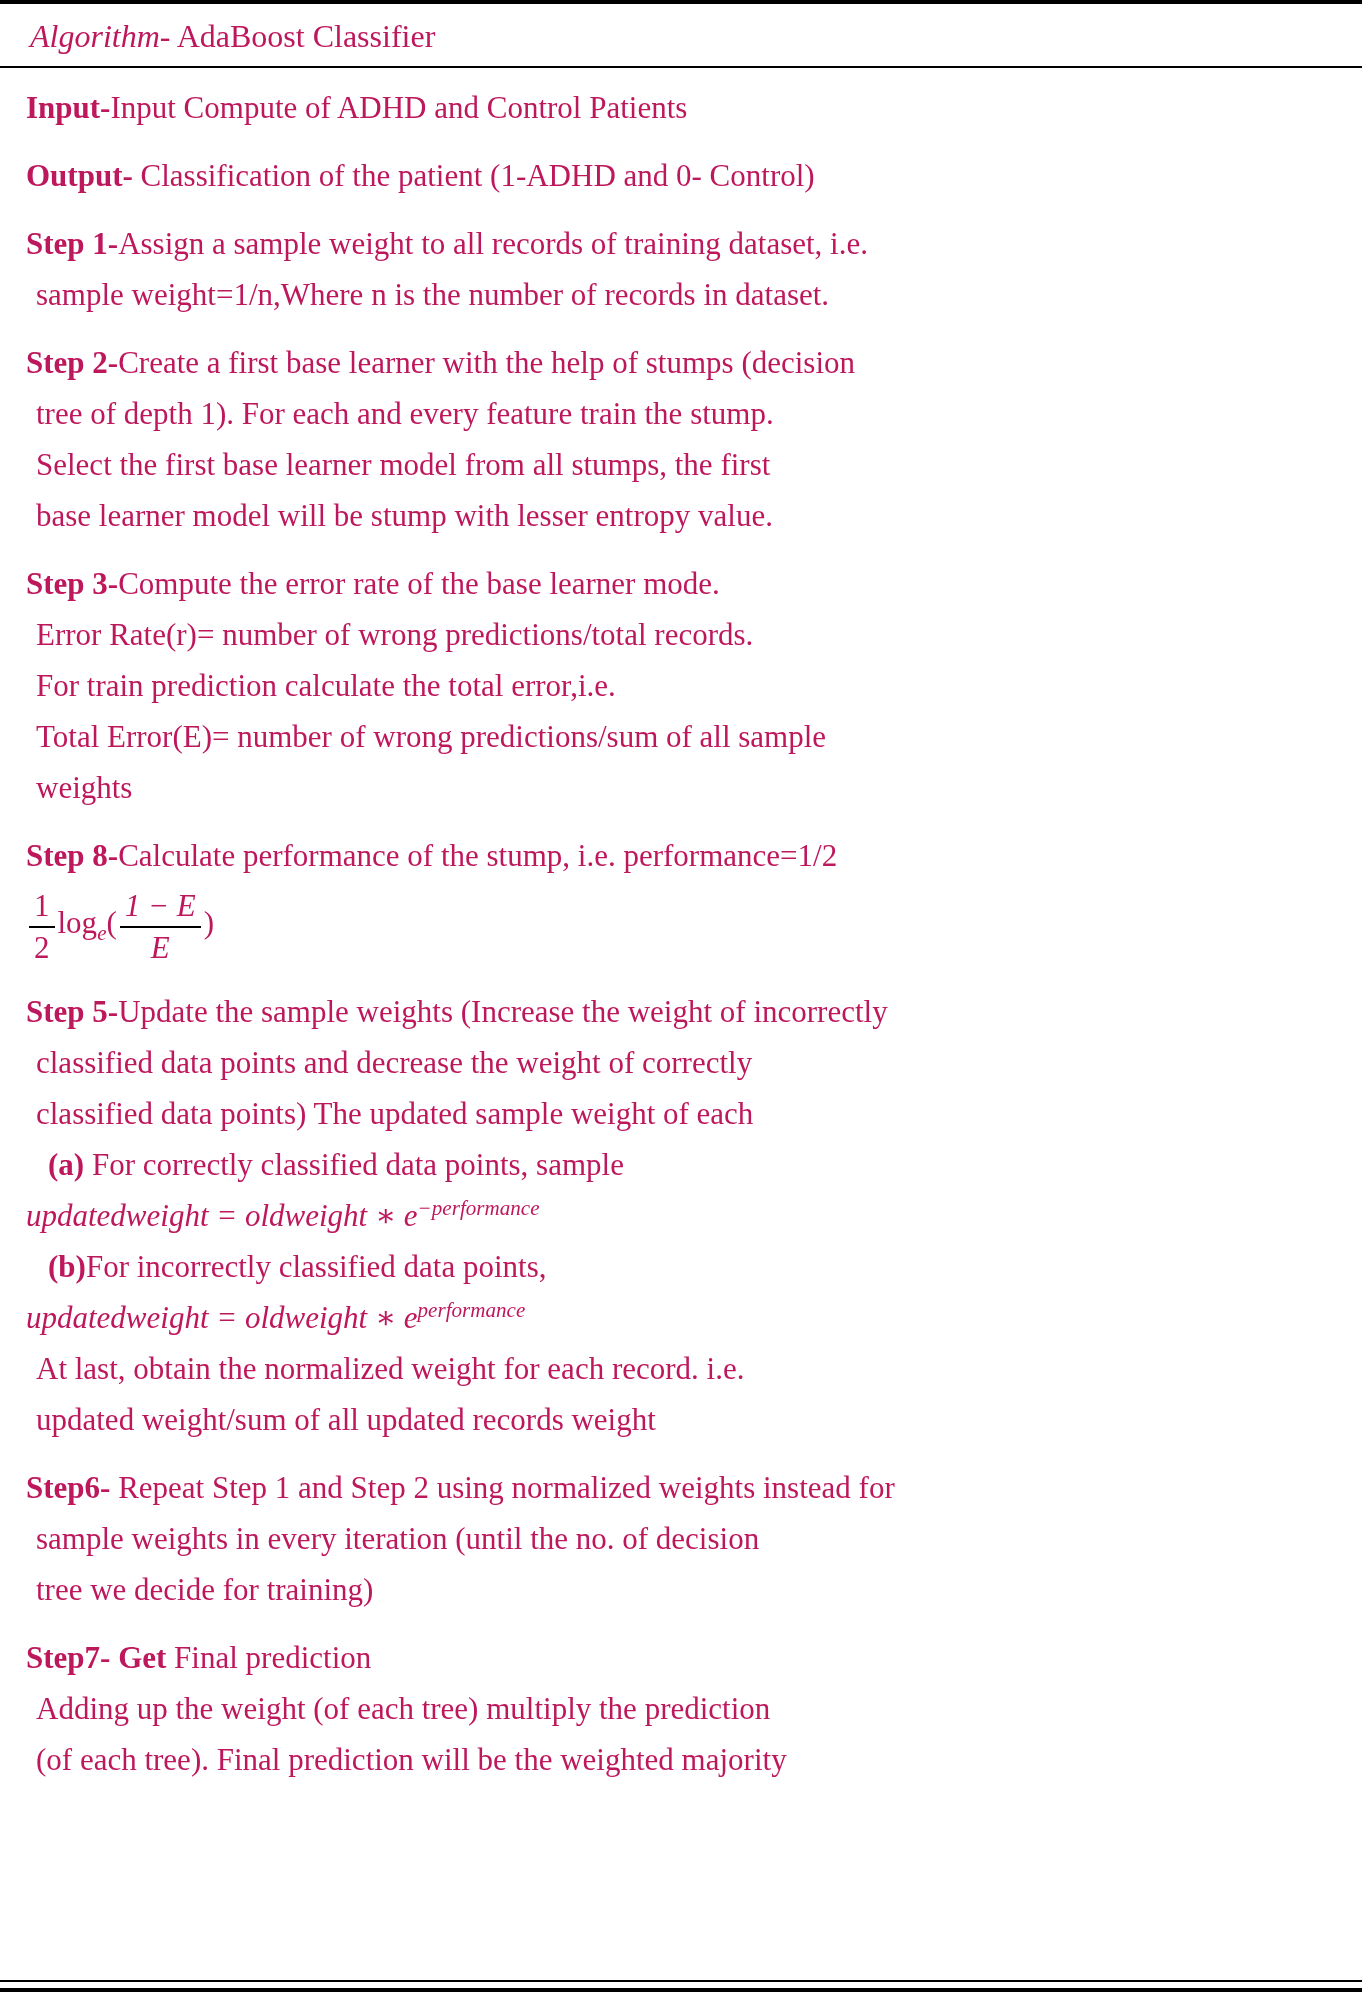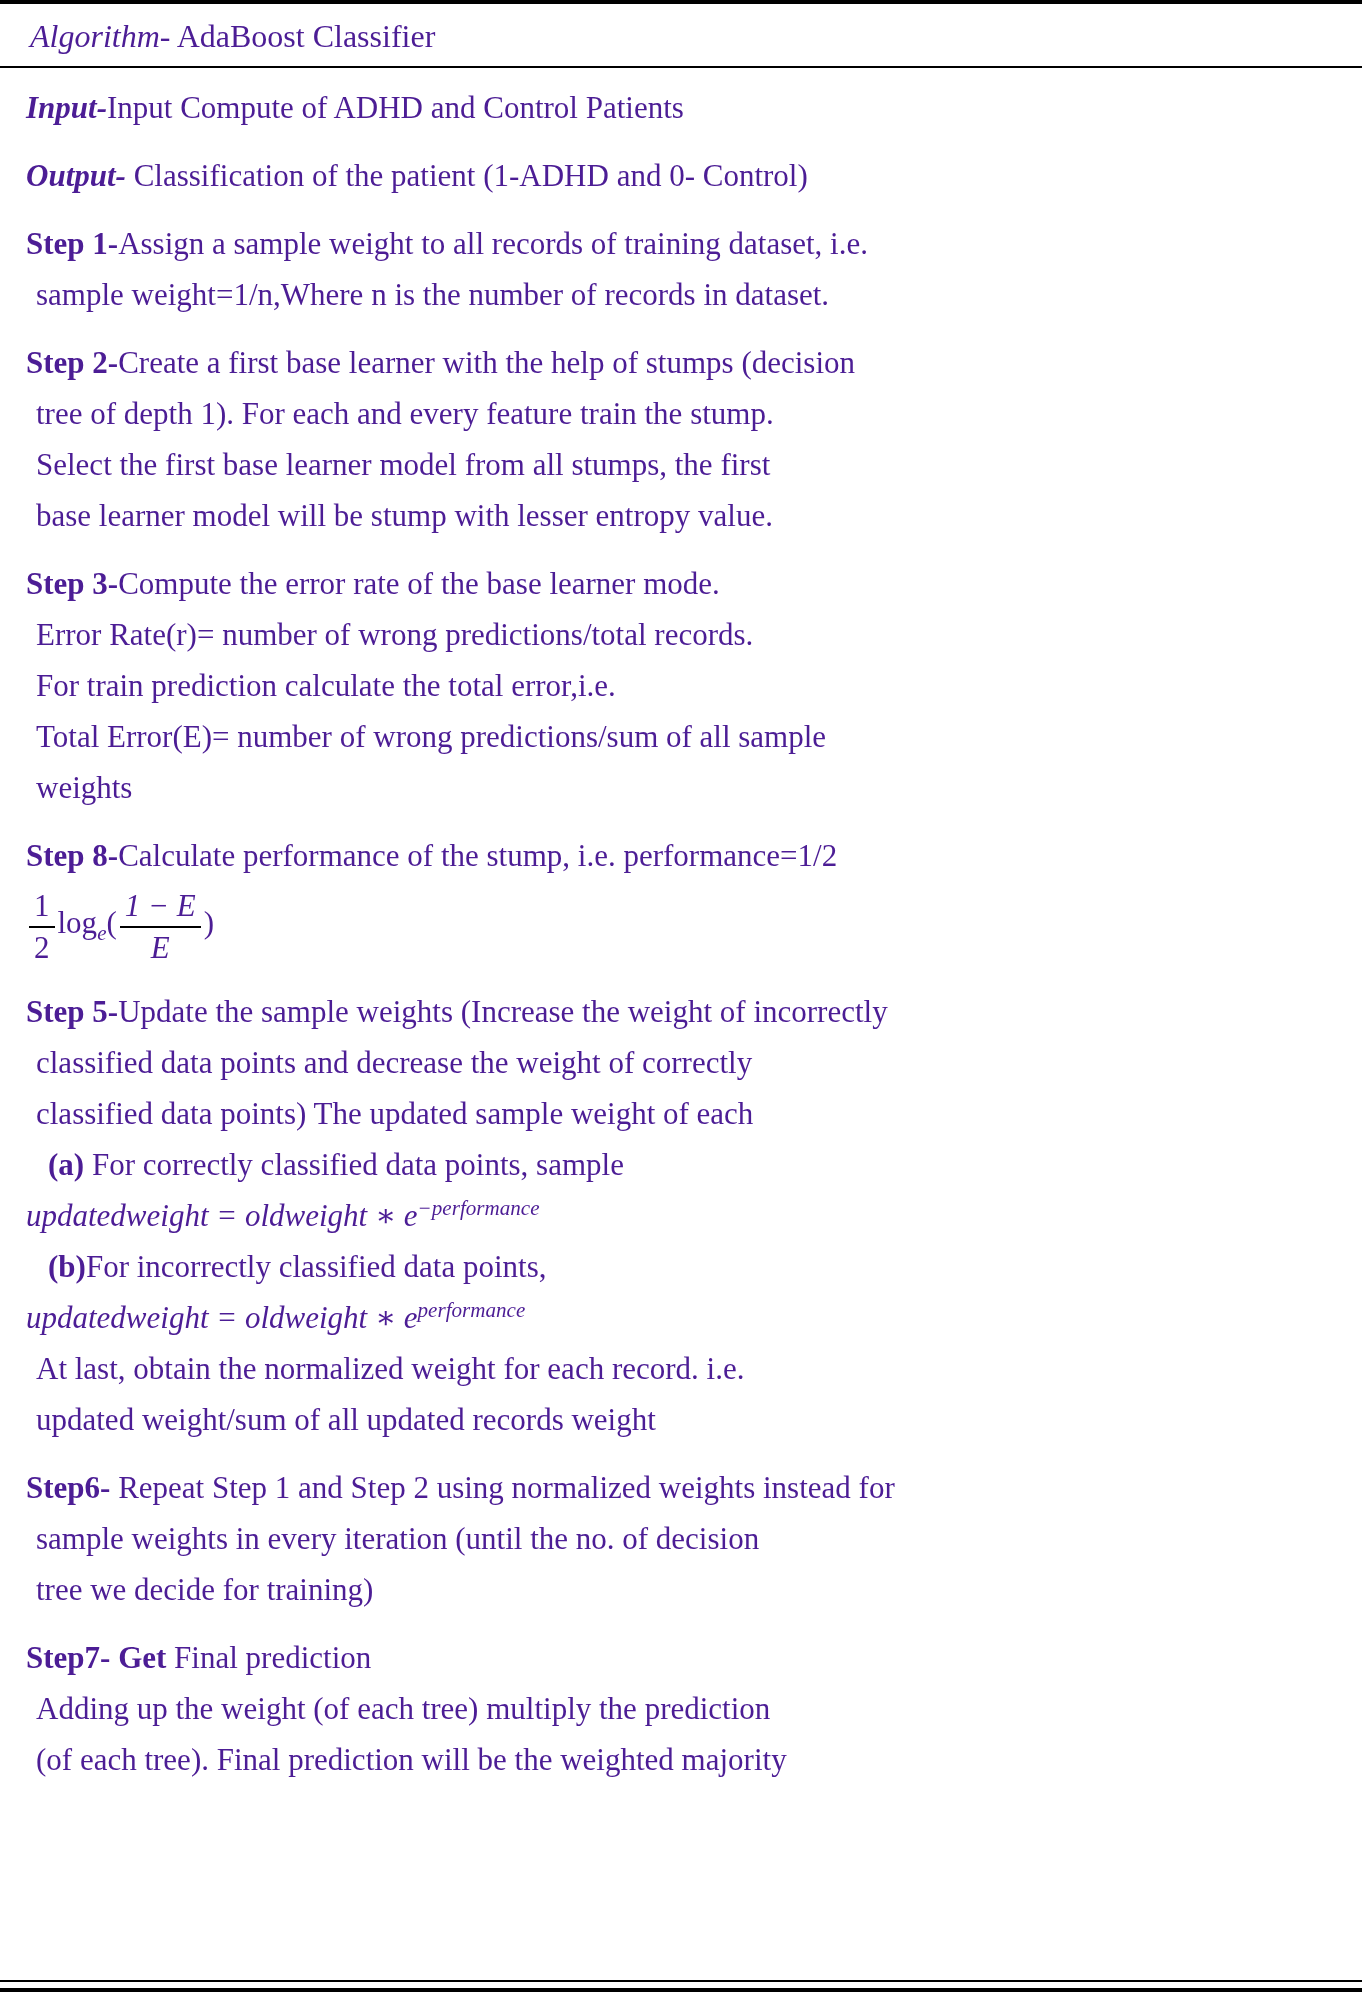--- a/index.html
+++ b/index.html
@@ -1,21 +1,21 @@
 <!DOCTYPE html>
 <html><head>
 <meta charset="utf-8">
 <style>
   * { margin: 0; padding: 0; box-sizing: border-box; }
   html, body { background: #ffffff; }
   .page {
     width: 1362px;
     height: 1992px;
     background: #ffffff;
-    color: #4c1d95;
+    color: #be185d;
     font-family: "Liberation Serif", "DejaVu Serif", serif;
     position: relative;
     overflow: hidden;
     display: flex;
     flex-direction: column;
   }
   .title-bar {
     border-top: 4px solid #000;
     border-bottom: 2px solid #000;
     padding: 13px 30px 11px 30px;
@@ -30,21 +30,21 @@
     font-size: 31px;
     line-height: 51px;
   }
   .paragraph { margin-bottom: 17px; }
   .line { white-space: nowrap; }
   .indent-0 { padding-left: 0; }
   .indent-1 { padding-left: 10px; }
   .indent-2 { padding-left: 22px; }
   .seg-normal { font-weight: normal; font-style: normal; }
   .seg-bold { font-weight: bold; font-style: normal; text-align: center; }
-  .seg-bolditalic { font-weight: bold; font-style: italic; }
+  .seg-bolditalic { font-weight: bold; }
   .seg-math { font-style: italic; }
   .seg-sup {
     font-style: italic;
     font-size: 0.68em;
     vertical-align: super;
     line-height: 0;
   }
   .seg-sub {
     font-style: italic;
     font-size: 0.68em;

